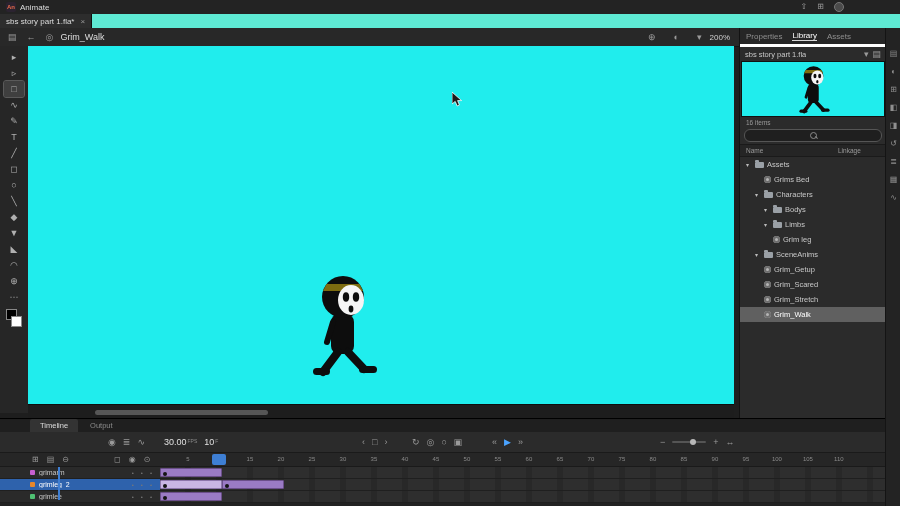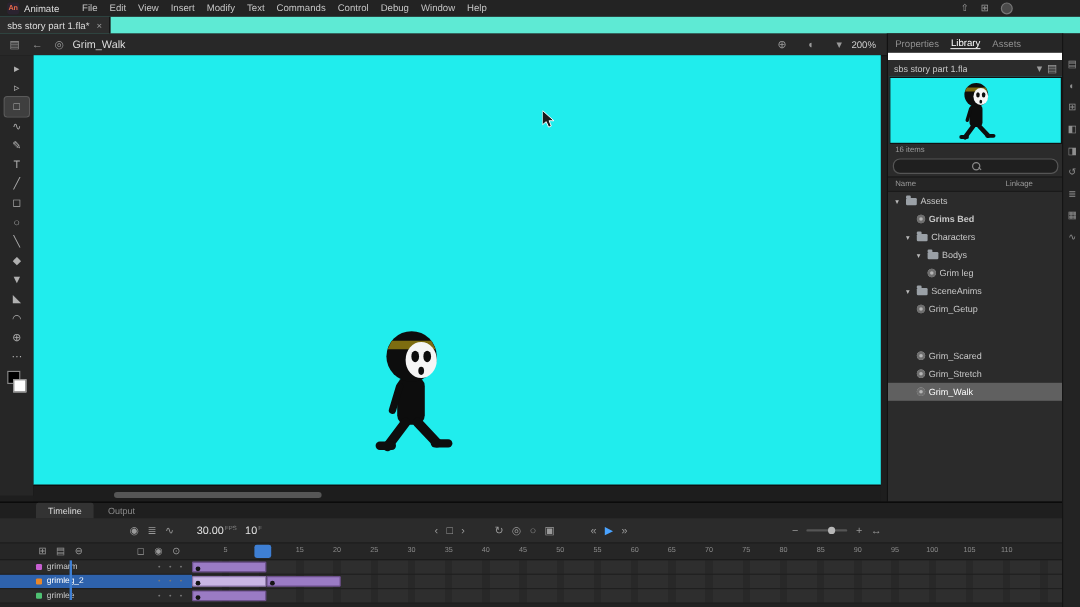--- a/index.html
+++ b/index.html
@@ -35,21 +35,21 @@
   .tool.sel{background:#3f3f3f;outline:1px solid #5a5a5a;}
   #swatches{position:relative;width:16px;height:18px;margin-top:4px;}
   #swatch-stroke{position:absolute;left:0;top:0;width:9px;height:9px;background:#000;border:1px solid #888;}
   #swatch-fill{position:absolute;right:0;bottom:0;width:9px;height:9px;background:#fff;border:1px solid #888;}
   
   #stage{left:28px;top:46px;width:706px;height:358px;overflow:hidden;}
   #stage-scroll{left:28px;top:404px;width:706px;height:14px;background:#1d1d1d;border-top:1px solid #0e0e0e;}
   #stage-scroll .thumb{position:absolute;left:67px;top:5px;width:173px;height:5px;background:#565656;border-radius:3px;}
   
   #rightpanel{left:739px;top:28px;width:146px;height:390px;background:#2b2b2b;border-left:1px solid #121212;}
-  #lib-tabs{height:16px;display:flex;align-items:center;gap:10px;padding-left:6px;border-bottom:6px solid #ffffff;background:#262626;}
+  #lib-tabs{height:16px;display:flex;align-items:center;gap:10px;padding-left:6px;border-bottom:3px solid #ffffff;background:#262626;}
   #lib-tabs .tab{font-size:8px;color:#8f8f8f;}
   #lib-tabs .tab.active{color:#fff;border-bottom:1px solid #d8d8d8;}
   #lib-doc-row{height:14px;display:flex;align-items:center;padding:0 5px;gap:4px;}
   #lib-doc-row .t{font-size:7.5px;color:#c8c8c8;white-space:nowrap;overflow:hidden;text-overflow:ellipsis;max-width:92px;}
   #lib-preview{margin:0 1px;height:54px;border:1px solid #111;position:relative;overflow:hidden;}
   #lib-items-row{height:10px;display:flex;align-items:center;padding:0 6px;}
   #lib-items-row .t{font-size:6.5px;color:#9a9a9a;}
   #lib-search{margin:2px 4px;height:11px;background:#1f1f1f;border:1px solid #555;border-radius:6px;display:flex;align-items:center;justify-content:center;}
   .mag{position:relative;width:7px;height:7px;}
   .mag::before{content:"";position:absolute;left:0;top:0;width:5px;height:5px;border:1px solid #8a8a8a;border-radius:50%;}
@@ -110,33 +110,20 @@
   #cursor{z-index:20;}
 </style>
 </head>
 <body>
 
 <div id="app">
 
   <div id="menubar" class="abs">
     <div id="app-logo">An</div>
     <div id="app-name">Animate</div>
-    <div id="menu-list">
-        <span class="menu-item">File</span>
-        <span class="menu-item">Edit</span>
-        <span class="menu-item">View</span>
-        <span class="menu-item">Insert</span>
-        <span class="menu-item">Modify</span>
-        <span class="menu-item">Text</span>
-        <span class="menu-item">Commands</span>
-        <span class="menu-item">Control</span>
-        <span class="menu-item">Debug</span>
-        <span class="menu-item">Window</span>
-        <span class="menu-item">Help</span>
-      </div>
     <div id="menubar-right">
       <span class="icon">⇧</span>
       <span class="icon">⊞</span>
       <span id="avatar"></span>
     </div>
   </div>
 
   <div id="tabbar" class="abs">
     <div id="doc-tab">
       <span class="t">sbs story part 1.fla*</span>
@@ -273,48 +260,53 @@
     <div id="lib-header">
       <span class="name">Name</span>
       <span class="link">Linkage</span>
     </div>
     <div id="lib-tree">
         <div class="tree-row" style="padding-left: 6px;">
           <span class="caret">▾</span>
           <span class="folder-ic"></span>
           <span class="lbl">Assets</span>
         </div>
-        <div class="tree-row" style="padding-left: 24px; font-weight: bold;">
+        <div class="tree-row" style="padding-left: 24px;">
           <span class="clip-ic"></span>
           <span class="lbl">Grims Bed</span>
         </div>
         <div class="tree-row" style="padding-left: 15px;">
           <span class="caret">▾</span>
           <span class="folder-ic"></span>
           <span class="lbl">Characters</span>
         </div>
         <div class="tree-row" style="padding-left: 24px;">
           <span class="caret">▾</span>
           <span class="folder-ic"></span>
           <span class="lbl">Bodys</span>
         </div>
+        <div class="tree-row" style="padding-left: 24px;">
+          <span class="caret">▾</span>
+          <span class="folder-ic"></span>
+          <span class="lbl">Limbs</span>
+        </div>
         <div class="tree-row" style="padding-left: 33px;">
           <span class="clip-ic"></span>
           <span class="lbl">Grim leg</span>
         </div>
         <div class="tree-row" style="padding-left: 15px;">
           <span class="caret">▾</span>
           <span class="folder-ic"></span>
           <span class="lbl">SceneAnims</span>
         </div>
         <div class="tree-row" style="padding-left: 24px;">
           <span class="clip-ic"></span>
           <span class="lbl">Grim_Getup</span>
         </div>
-        <div class="tree-row" style="padding-left: 24px; margin-top: 24px;">
+        <div class="tree-row" style="padding-left: 24px;">
           <span class="clip-ic"></span>
           <span class="lbl">Grim_Scared</span>
         </div>
         <div class="tree-row" style="padding-left: 24px;">
           <span class="clip-ic"></span>
           <span class="lbl">Grim_Stretch</span>
         </div>
         <div class="tree-row sel" style="padding-left: 24px;">
           <span class="clip-ic"></span>
           <span class="lbl">Grim_Walk</span>

